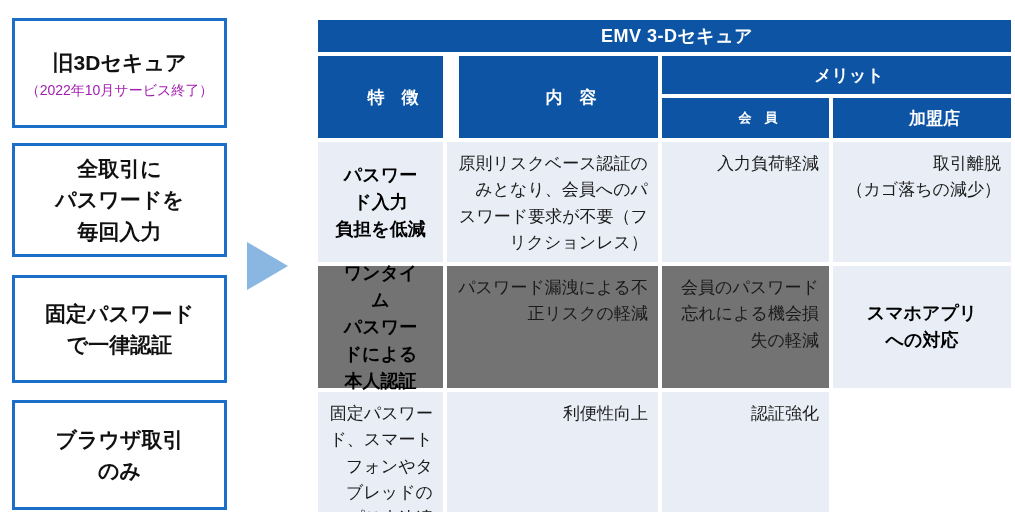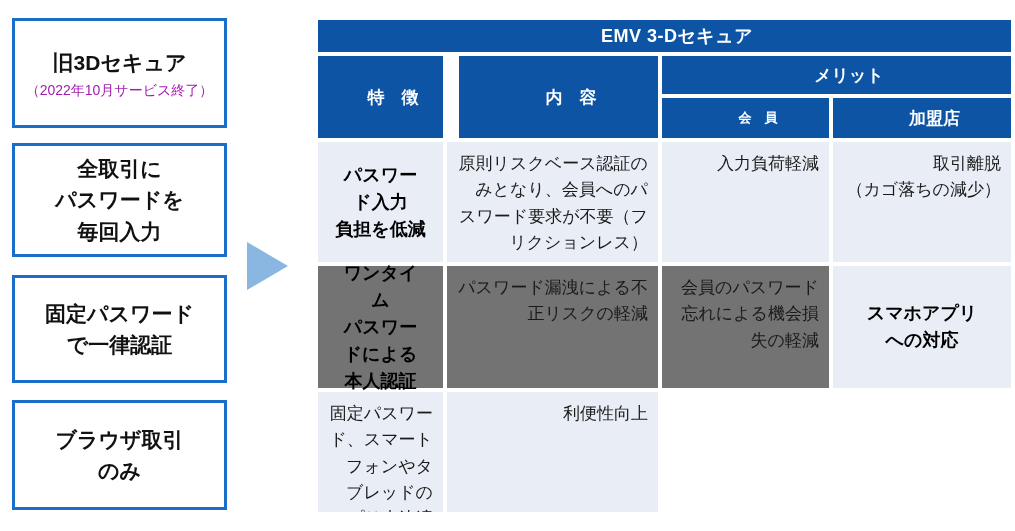--- a/index.html
+++ b/index.html
@@ -104,15 +104,16 @@
     <div class="cell row-dark feature-cell" data-bind="table.rows.1.feature">ワンタイム
 パスワードによる
 本人認証</div>
     <div class="cell row-dark body-cell" data-bind="table.rows.1.member">パスワード漏洩による不正リスクの軽減</div>
     <div class="cell row-dark body-cell" data-bind="table.rows.1.merchant">会員のパスワード忘れによる機会損失の軽減</div>
 
     <div class="cell row-light feature-cell" data-bind="table.rows.2.feature">スマホアプリ
 への対応</div>
     <div class="cell row-light body-cell" data-bind="table.rows.2.content">固定パスワード、スマートフォンやタブレッドのアプリ内決済に対応</div>
     <div class="cell row-light body-cell" data-bind="table.rows.2.member">利便性向上</div>
+    <div class="cell row-light body-cell" data-bind="table.rows.2.merchant">認証強化</div>
   </div>
 
 </div>
 
 </body></html>

